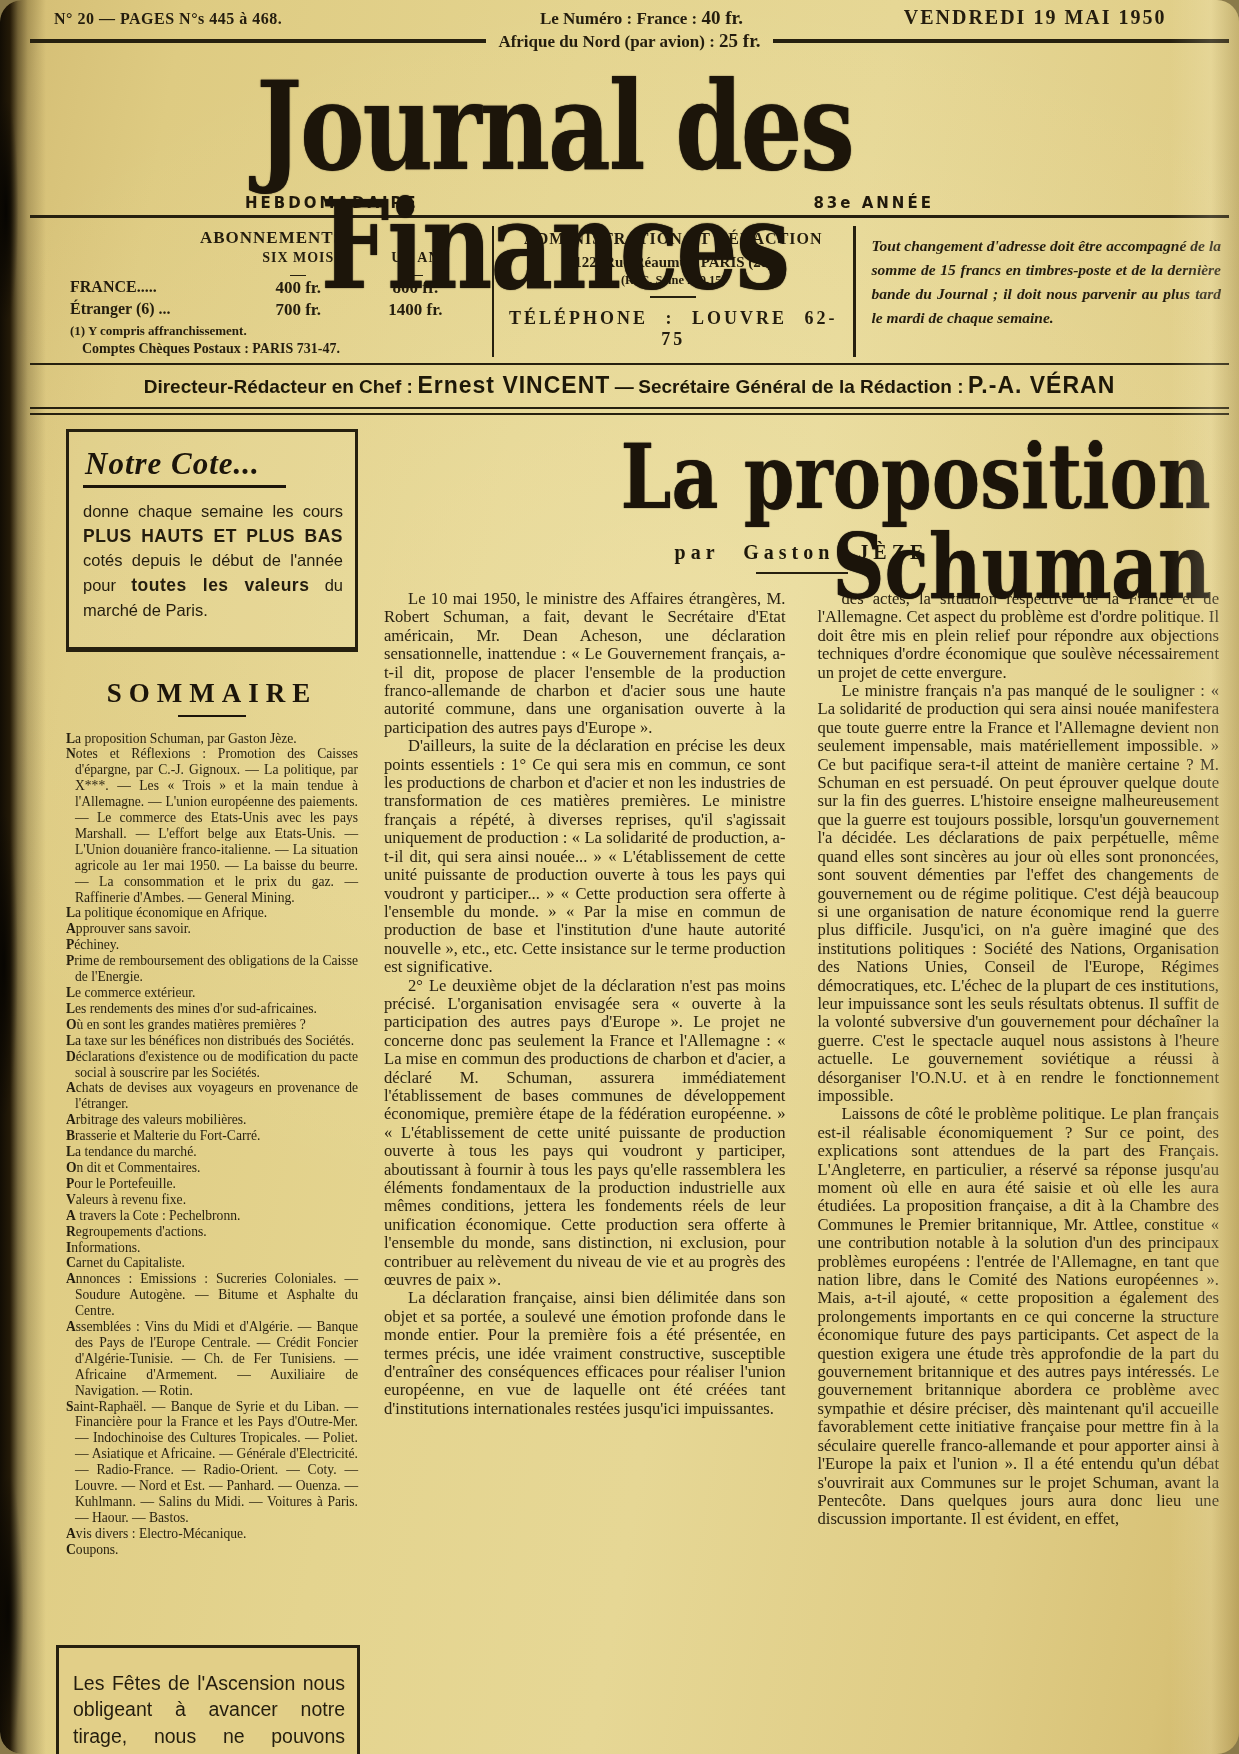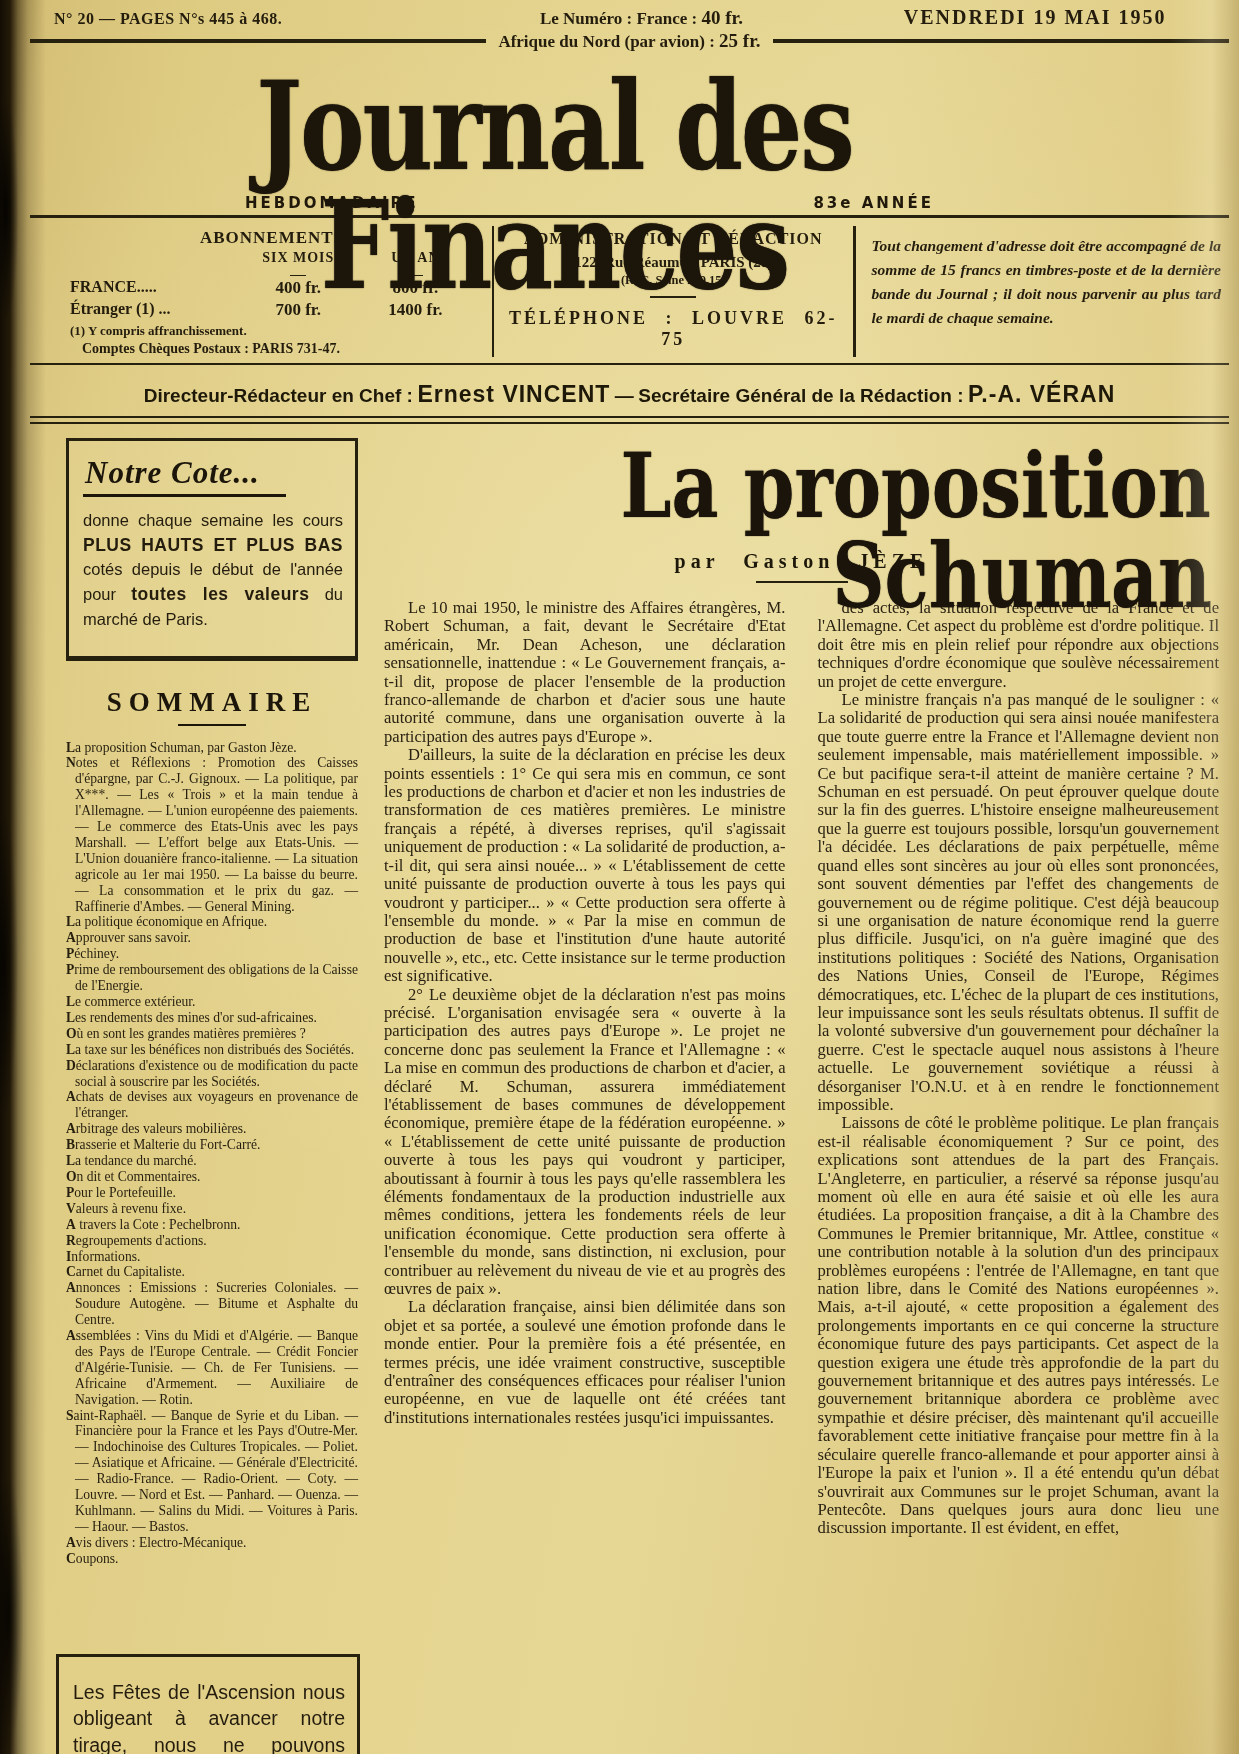--- a/index.html
+++ b/index.html
@@ -4,20 +4,21 @@
 <style>
   html,body{margin:0;padding:0;}
   body{width:1239px;height:1754px;overflow:hidden;background:#8a7a4a;}
   .page{
     position:relative;width:1239px;height:1754px;overflow:hidden;
     background:
       radial-gradient(1200px 900px at 55% 35%, rgba(255,248,210,.25), rgba(0,0,0,0) 70%),
       linear-gradient(100deg,#c0a95f 0%, #d6c077 3%, #decb82 12%, #e4d48f 38%, #e6d795 58%, #dfcc85 82%, #d8c277 94%, #cdb468 100%);
     color:#241d0e;
     font-family:"Liberation Serif", serif;
+    border-radius:22px;
   }
   
   .binding{position:absolute;left:0;top:0;bottom:0;width:46px;pointer-events:none;
     background:linear-gradient(90deg,#120d04 0px,#241a08 10px, rgba(40,28,8,.55) 18px, rgba(60,45,15,.25) 28px, rgba(0,0,0,0) 46px);}
   .binding:after{content:"";position:absolute;left:0;top:0;width:26px;height:100%;
     background:radial-gradient(18px 160px at 6px 12%, rgba(0,0,0,.8), rgba(0,0,0,0) 70%),
                radial-gradient(20px 220px at 4px 55%, rgba(0,0,0,.7), rgba(0,0,0,0) 70%),
                radial-gradient(22px 200px at 8px 92%, rgba(0,0,0,.75), rgba(0,0,0,0) 70%);}
   .inner{position:relative;padding:6px 10px 0 30px;}
 
@@ -59,21 +60,21 @@
   .adm-title{font-weight:bold;font-size:16px;letter-spacing:1px;}
   .adm-addr{font-weight:bold;font-size:15px;margin-top:6px;}
   .adm-rc{font-weight:bold;font-size:12.5px;margin-top:2px;}
   .mini-rule{width:46px;border-top:2px solid #26200f;margin:8px auto 10px auto;}
   .adm-phone{font-weight:bold;font-size:18px;letter-spacing:3px;word-spacing:10px;margin-top:6px;}
   .info-col3{width:32%;padding:8px 8px 0 16px;}
   .notice{font-weight:bold;font-style:italic;font-size:15.5px;line-height:1.55;text-align:justify;}
 
   
   .rule-2{border-top:2px solid #26200f;}
-  .directors{text-align:center;padding:16px 0 6px 0;font-family:"Liberation Sans",sans-serif;color:#1e1808;}
+  .directors{text-align:center;padding:7px 0 6px 0;font-family:"Liberation Sans",sans-serif;color:#1e1808;}
   .directors .role{font-size:19px;font-weight:bold;}
   .directors .name{font-size:23px;font-weight:bold;letter-spacing:1px;}
   .rule-double{height:4px;border-top:2px solid #26200f;border-bottom:2px solid #26200f;margin-top:2px;}
 
   
   .content{display:flex;padding:14px 4px 0 36px;position:relative;}
   .sidebar{width:292px;flex:none;position:relative;}
   .article{flex:1;padding:0 6px 0 26px;}
 
   
@@ -154,21 +155,21 @@
         <div class="abo-grid">
           <span></span>
           <span class="h">SIX MOIS</span>
           <span class="h">UN AN</span>
           <span></span>
             <span class="dash"><i></i></span>
             <span class="dash"><i></i></span>
           <span>FRANCE.....</span>
           <span class="num">400 fr.</span>
           <span class="num">800 fr.</span>
-          <span>Étranger (1) ...</span>
+          <span>Étranger (6) ...</span>
           <span class="num">700 fr.</span>
           <span class="num">1400 fr.</span>
         </div>
         <div class="abo-foot">(1) Y compris affranchissement.</div>
         <div class="abo-cheq">Comptes Chèques Postaux : PARIS 731-47.</div>
       </div>
       <div class="vsep1"></div>
       <div class="info-col2">
         <div class="adm-title">ADMINISTRATION ET RÉDACTION</div>
         <div class="adm-addr">122, Rue Réaumur, PARIS (2e)</div>

